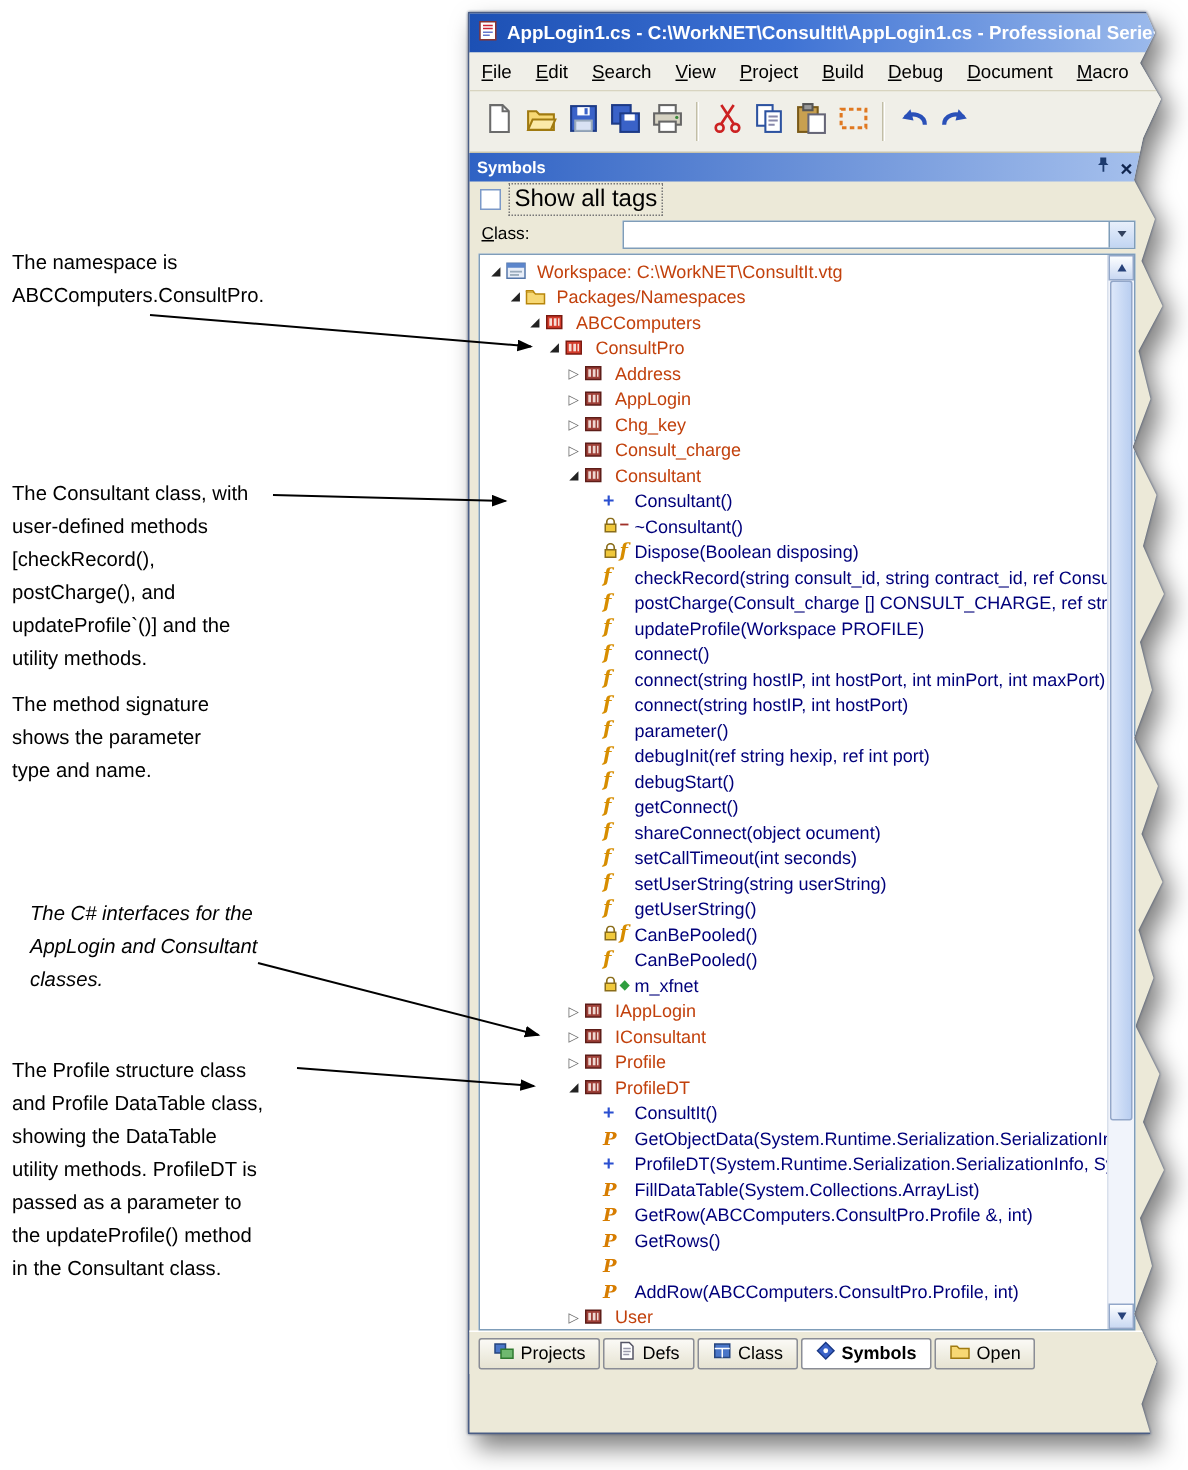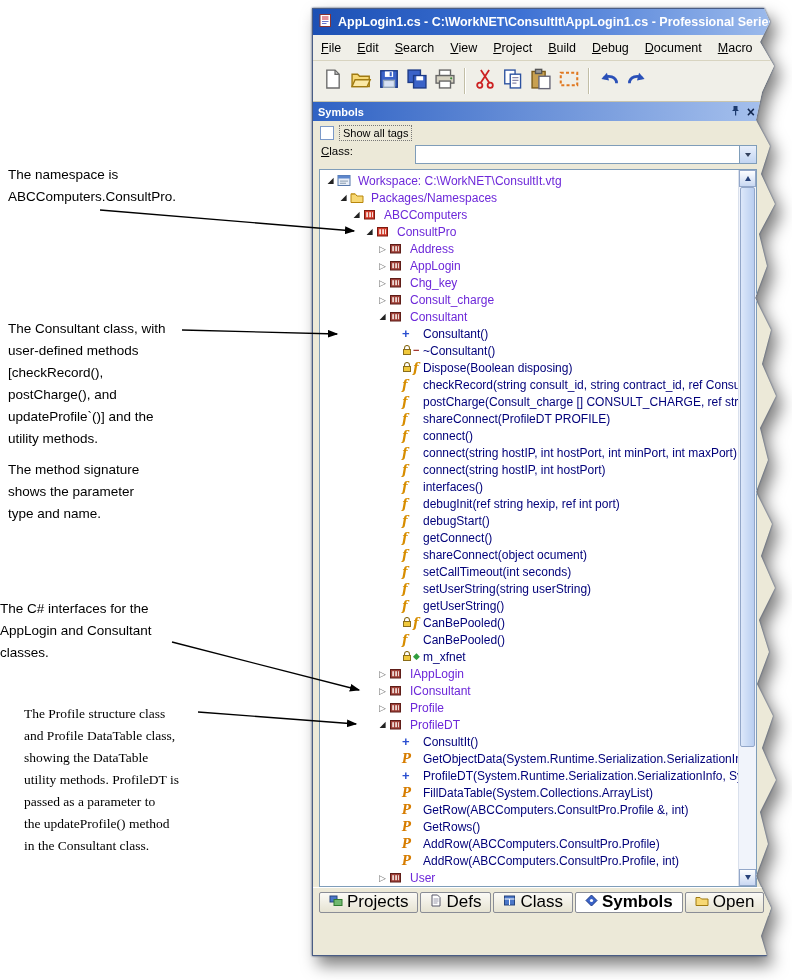--- a/index.html
+++ b/index.html
@@ -4,22 +4,22 @@
 <style>
   html,body{margin:0;padding:0;}
   body{width:792px;height:980px;position:relative;background:#fff;overflow:hidden;
        font-family:"Liberation Sans",sans-serif;color:#000;}
 
   
   .ann{position:absolute;font-size:13.5px;line-height:22px;white-space:pre-line;color:#000;}
   #ann1{left:8px;top:164px;}
   #ann2{left:8px;top:318px;}
   #ann3{left:8px;top:459px;}
-  #ann4{left:0;top:598px;}
-  #ann5{left:24px;top:703px;font-family:Liberation Serif, serif;}
+  #ann4{left:20px;top:598px;font-style:italic;}
+  #ann5{left:8px;top:703px;}
   #arrow-layer{position:absolute;left:0;top:0;width:792px;height:980px;pointer-events:none;z-index:30;}
 
   
   .win-wrap{position:absolute;left:312px;top:8px;width:466px;height:948px;
     filter:drop-shadow(0 0 1px #41506e) drop-shadow(6px 9px 8px rgba(0,0,0,.5));}
   .window{position:absolute;inset:0;background:#ECE9D8;border:1px solid #4a5d85;box-sizing:border-box;
     clip-path:polygon(0px 0px,452px 0px,458px 14px,448px 34px,462px 58px,450px 84px,444px 112px,
       458px 138px,449px 166px,463px 196px,447px 226px,455px 258px,443px 290px,459px 322px,
       450px 356px,464px 388px,448px 420px,456px 452px,444px 484px,460px 516px,449px 548px,
       463px 580px,447px 612px,457px 644px,445px 676px,461px 708px,450px 740px,464px 772px,
@@ -38,41 +38,41 @@
   .tb-sep{width:1px;height:26px;background:#c2bea6;border-right:1px solid #fff;margin:0 5px;}
 
   
   .panel-header{height:19px;display:flex;align-items:center;
     background:linear-gradient(to right,#2f62c4,#a9c3ee);
     color:#fff;font-weight:bold;font-size:11px;padding-left:5px;}
   .ph-icons{margin-left:auto;display:flex;align-items:center;gap:6px;padding-right:22px;}
   .ph-close{color:#10254e;font-weight:bold;font-size:14px;line-height:12px;}
   .row-tags{height:24px;display:flex;align-items:center;gap:5px;padding-left:7px;}
   .checkbox{width:12px;height:12px;background:#fff;border:1px solid #7b99c8;}
-  .tags-label{font-size:11px;border:1px dotted #777;padding:1px 3px;}
-  .combo-row{height:22px;display:flex;align-items:flex-start;padding:0 20px 0 8px;gap:40px;}
+  .tags-label{font-size:16px;border:1px dotted #777;padding:1px 3px;}
+  .combo-row{height:22px;display:flex;align-items:center;padding:0 20px 0 8px;gap:40px;}
   .combo-row label{width:54px;font-size:11.5px;}
   .combo{flex:1;height:19px;background:#fff;border:1px solid #7f9db9;position:relative;
     font-size:11.5px;line-height:19px;padding-left:3px;box-sizing:border-box;}
   .combo-arrow{position:absolute;right:0;top:0;bottom:0;width:16px;
     background:linear-gradient(#e8effb,#c2d5f2);border-left:1px solid #7f9db9;
     display:flex;align-items:center;justify-content:center;}
   .combo-arrow i{display:block;width:0;height:0;border-left:3.5px solid transparent;
     border-right:3.5px solid transparent;border-top:4.5px solid #33425e;}
 
   
   .tree{position:relative;margin:2px 20px 0 6px;height:718px;background:#fff;
     border:1px solid #7f9db9;box-sizing:border-box;overflow:hidden;padding-top:2px;}
   .trow{height:17px;display:flex;align-items:center;white-space:nowrap;overflow:hidden;
     font-size:12px;margin-right:18px;}
   .texp{flex:none;width:13px;font-size:8px;color:#222;text-align:center;}
   .texp.hollow{color:#6e6e6e;font-size:9px;}
   .ticon{flex:none;width:19px;display:flex;align-items:center;gap:1px;overflow:visible;}
   .tlabel{padding-left:2px;}
-  .tlabel.node{color:#6d28d9;}
+  .tlabel.node{color:#c2410c;}
   .tlabel.method{color:#00007a;}
   .gf{font-family:"DejaVu Serif",serif;font-style:italic;font-weight:bold;font-size:13px;color:#d78d00;line-height:13px;}
   .gp{font-family:"DejaVu Serif",serif;font-style:italic;font-weight:bold;font-size:12px;color:#d77d00;line-height:12px;}
   .gc{font-weight:bold;font-size:13px;color:#2a4fd0;line-height:13px;}
   .gm{color:#a03028;font-weight:bold;font-size:11px;line-height:11px;}
   .gd{color:#2f9e3f;font-size:9px;line-height:9px;}
 
   
   .vscroll{position:absolute;top:0;right:0;bottom:0;width:17px;background:#f1f4fb;border-left:1px solid #d9e0ec;}
   .sb-btn{position:absolute;left:0;right:0;height:17px;background:linear-gradient(#fdfeff,#c9d8f2);
@@ -80,21 +80,21 @@
   .sb-btn.up{top:0;}
   .sb-btn.down{bottom:0;}
   .tri-up{width:0;height:0;border-left:3.5px solid transparent;border-right:3.5px solid transparent;border-bottom:5px solid #27427a;}
   .tri-down{width:0;height:0;border-left:3.5px solid transparent;border-right:3.5px solid transparent;border-top:5px solid #27427a;}
   .sb-thumb{position:absolute;top:17px;left:1px;right:1px;height:560px;border-radius:2px;
     background:linear-gradient(to right,#dde8fa,#b9cef0);border:1px solid #93a7c9;box-sizing:border-box;}
 
   
   .tabbar{height:24px;display:flex;align-items:center;gap:2px;padding:2px 2px 2px 6px;
     border-top:1px solid #fff;background:#ece9d8;}
-  .tab{height:19px;display:flex;align-items:center;gap:4px;padding:0 9px;font-size:17px;
+  .tab{height:19px;display:flex;align-items:center;gap:4px;padding:0 9px;font-size:12px;
     background:linear-gradient(#fbfaf6,#e6e3d2);border:1px solid #8a8d96;border-radius:2px;}
   .tab.active{background:#fff;font-weight:bold;}
 </style>
 </head>
 <body>
 
 <div class="ann" id="ann1">The namespace is
 ABCComputers.ConsultPro.</div>
 <div class="ann" id="ann2">The Consultant class, with
 user-defined methods
@@ -392,21 +392,21 @@
           <span class="ticon">
             <span class="gf">f</span>
           </span>
           <span class="tlabel method">postCharge(Consult_charge [] CONSULT_CHARGE, ref string r</span>
         </div>
         <div class="trow" style="padding-left: 69px;">
           <span class="texp"></span>
           <span class="ticon">
             <span class="gf">f</span>
           </span>
-          <span class="tlabel method">shareConnect(ProfileDT PROFILE)</span>
+          <span class="tlabel method">updateProfile(Workspace PROFILE)</span>
         </div>
         <div class="trow" style="padding-left: 69px;">
           <span class="texp"></span>
           <span class="ticon">
             <span class="gf">f</span>
           </span>
           <span class="tlabel method">connect()</span>
         </div>
         <div class="trow" style="padding-left: 69px;">
           <span class="texp"></span>
@@ -420,21 +420,21 @@
           <span class="ticon">
             <span class="gf">f</span>
           </span>
           <span class="tlabel method">connect(string hostIP, int hostPort)</span>
         </div>
         <div class="trow" style="padding-left: 69px;">
           <span class="texp"></span>
           <span class="ticon">
             <span class="gf">f</span>
           </span>
-          <span class="tlabel method">interfaces()</span>
+          <span class="tlabel method">parameter()</span>
         </div>
         <div class="trow" style="padding-left: 69px;">
           <span class="texp"></span>
           <span class="ticon">
             <span class="gf">f</span>
           </span>
           <span class="tlabel method">debugInit(ref string hexip, ref int port)</span>
         </div>
         <div class="trow" style="padding-left: 69px;">
           <span class="texp"></span>
@@ -595,21 +595,20 @@
           <span class="ticon">
             <span class="gp">P</span>
           </span>
           <span class="tlabel method">GetRows()</span>
         </div>
         <div class="trow" style="padding-left: 69px;">
           <span class="texp"></span>
           <span class="ticon">
             <span class="gp">P</span>
           </span>
-          <span class="tlabel method">AddRow(ABCComputers.ConsultPro.Profile)</span>
         </div>
         <div class="trow" style="padding-left: 69px;">
           <span class="texp"></span>
           <span class="ticon">
             <span class="gp">P</span>
           </span>
           <span class="tlabel method">AddRow(ABCComputers.ConsultPro.Profile, int)</span>
         </div>
         <div class="trow" style="padding-left: 56px;">
           <span class="texp hollow">▷</span>

